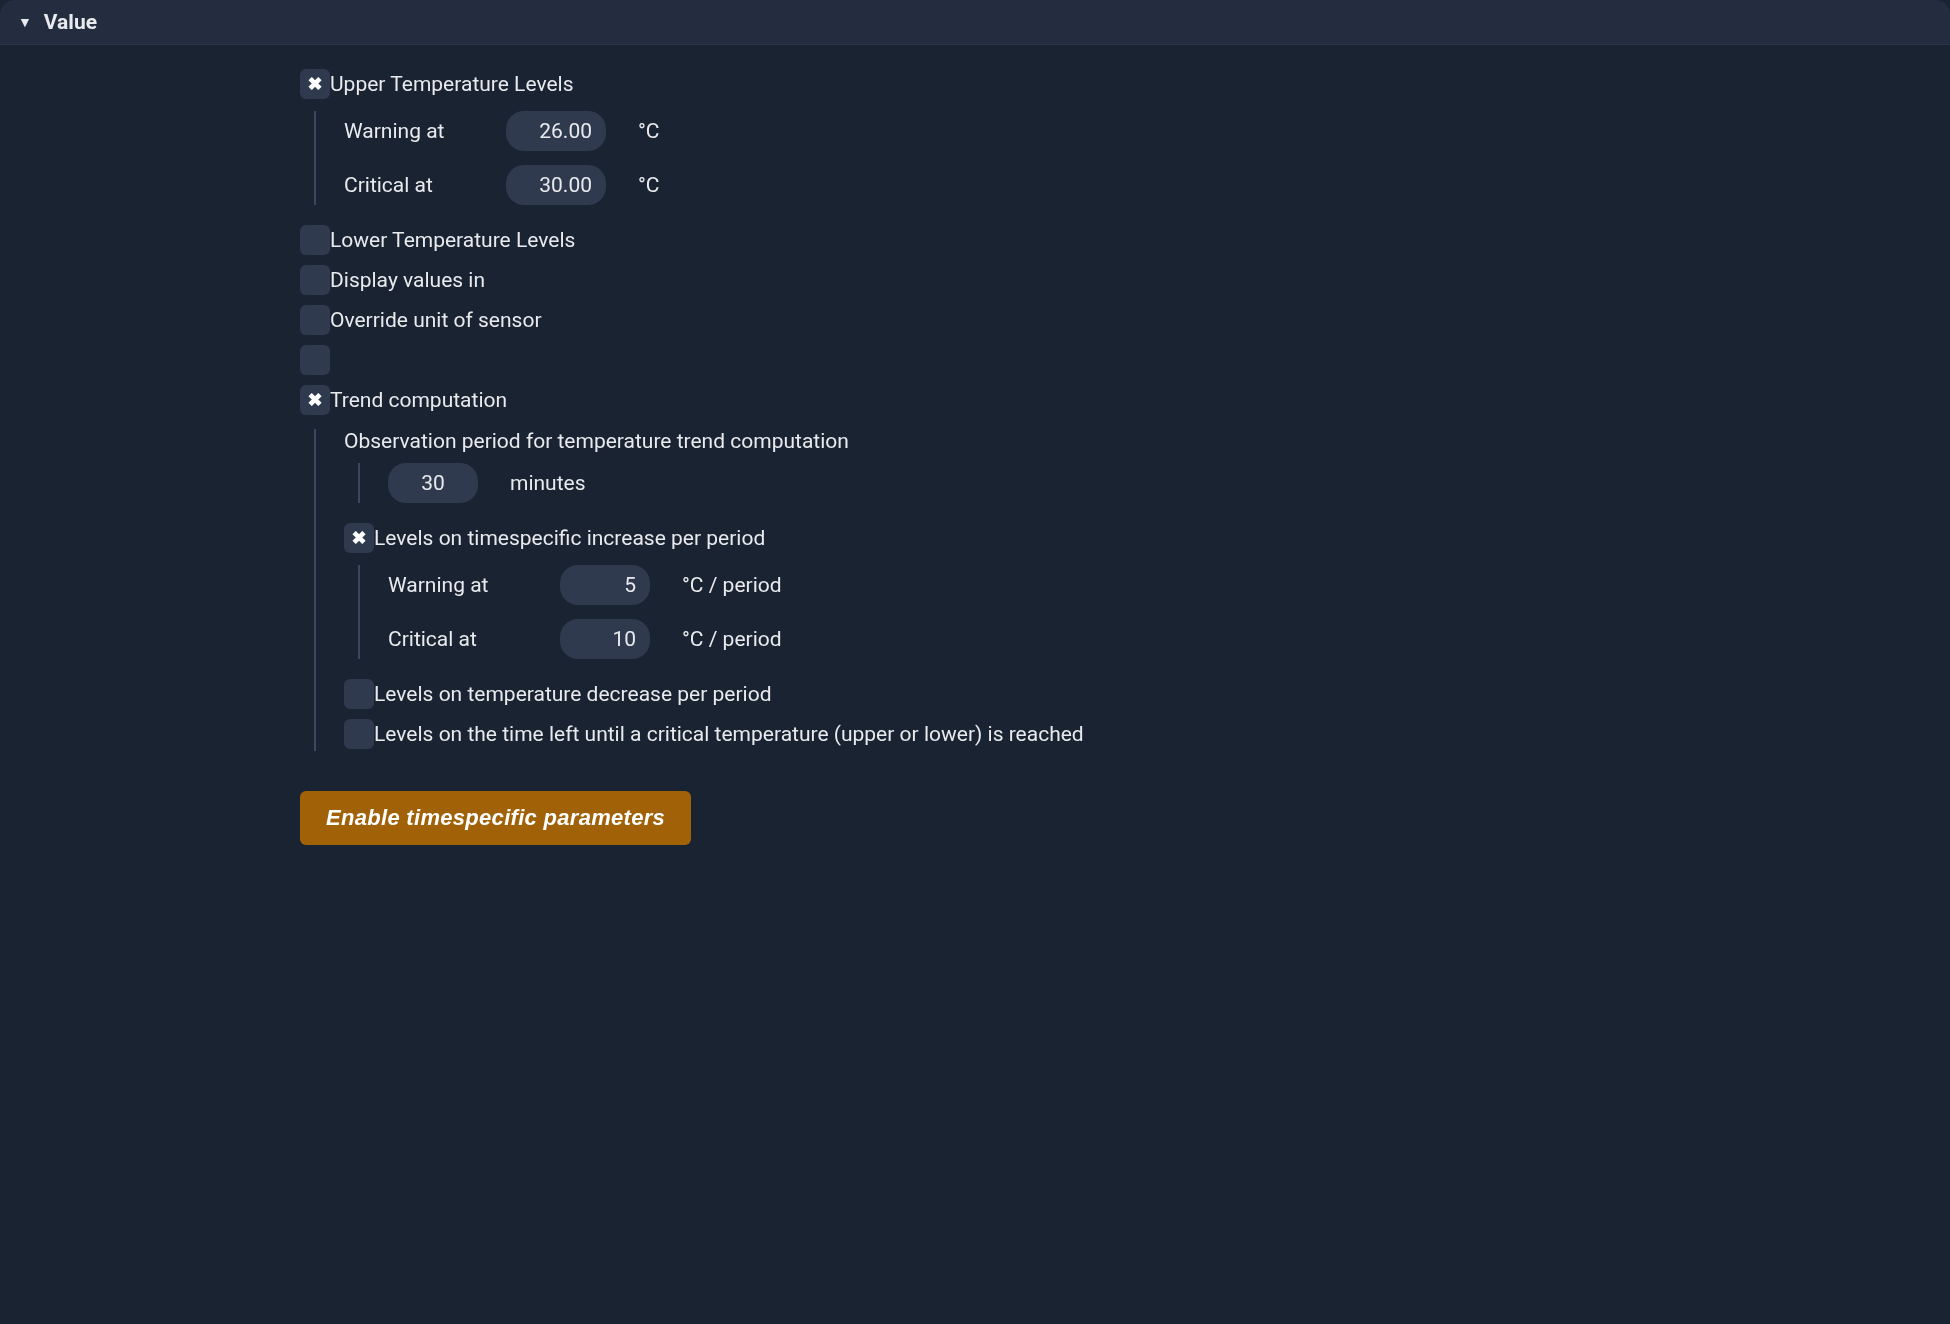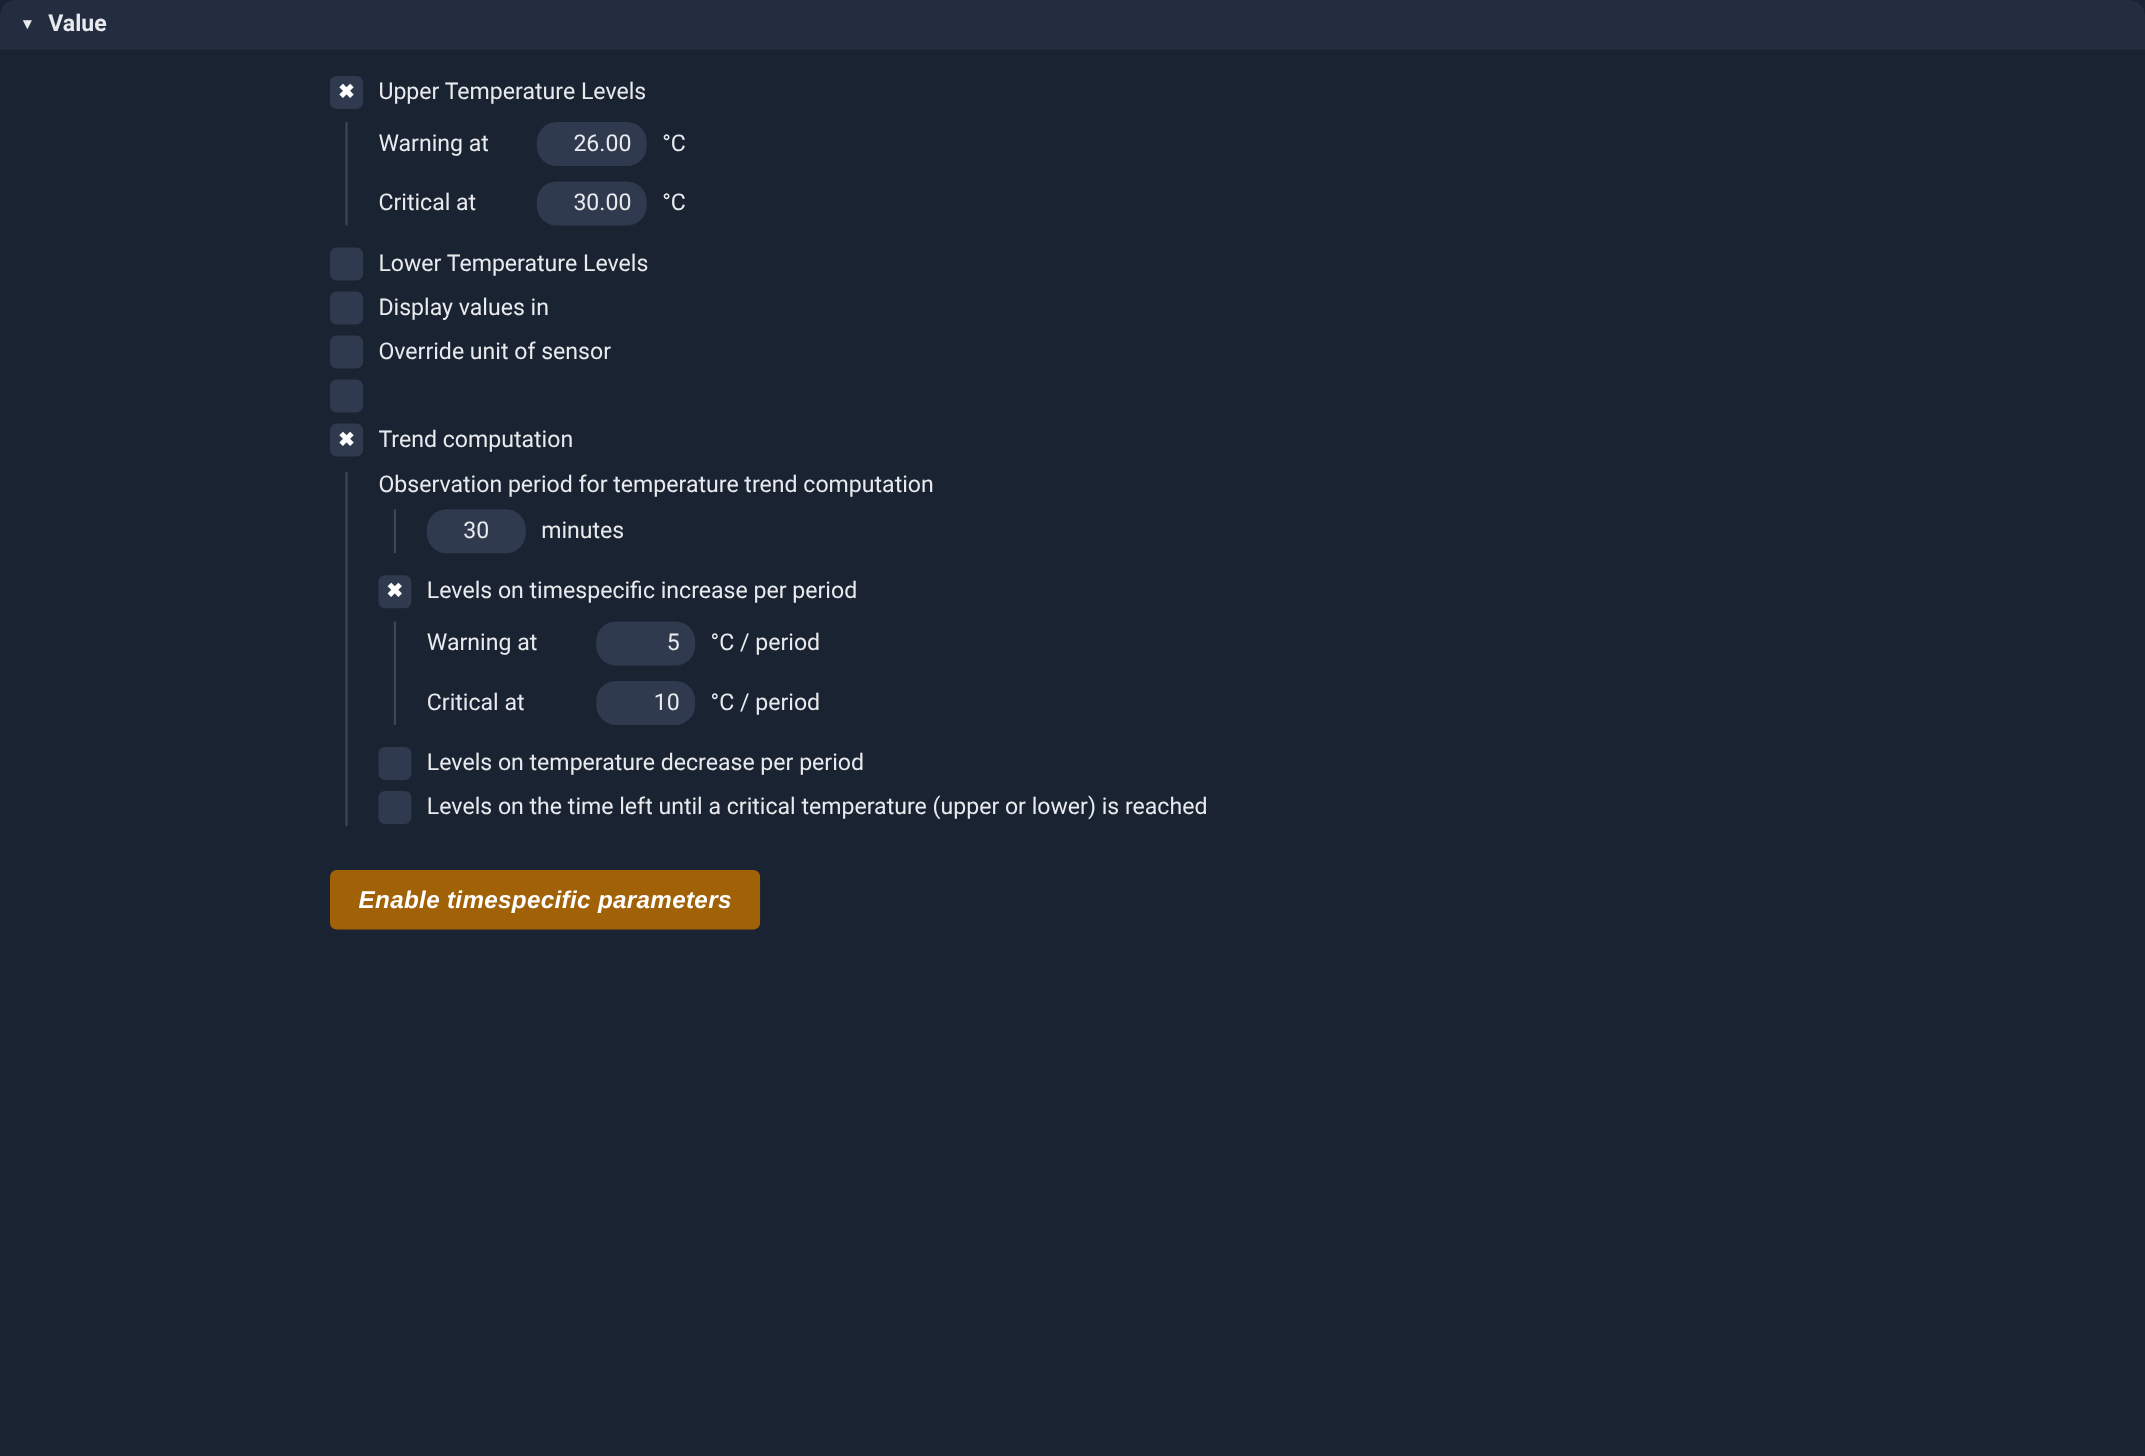--- a/index.html
+++ b/index.html
@@ -33,21 +33,21 @@
   .header .tri {
     font-size: 14px;
     line-height: 1;
   }
   .content {
     padding: 20px 30px 30px 300px;
   }
   .row {
     display: flex;
     align-items: center;
-    gap: 14px;
+    gap: 0;
     margin: 2px 0 6px 0;
     min-height: 34px;
   }
   .check {
     width: 30px;
     height: 30px;
     border-radius: 6px;
     background: #2f3a4f;
     display: flex;
     align-items: center;
@@ -75,21 +75,21 @@
   .indent2 {
     margin-left: 14px;
     padding-left: 28px;
     border-left: 2px solid #3a475f;
     margin-top: 6px;
     margin-bottom: 18px;
   }
   .field-row {
     display: flex;
     align-items: center;
-    gap: 14px;
+    gap: 32px;
     margin: 10px 0 14px 0;
   }
   .field-label {
     min-width: 130px;
   }
   .field-label-sm {
     min-width: 140px;
   }
   input.num {
     background: #2f3a4f;

